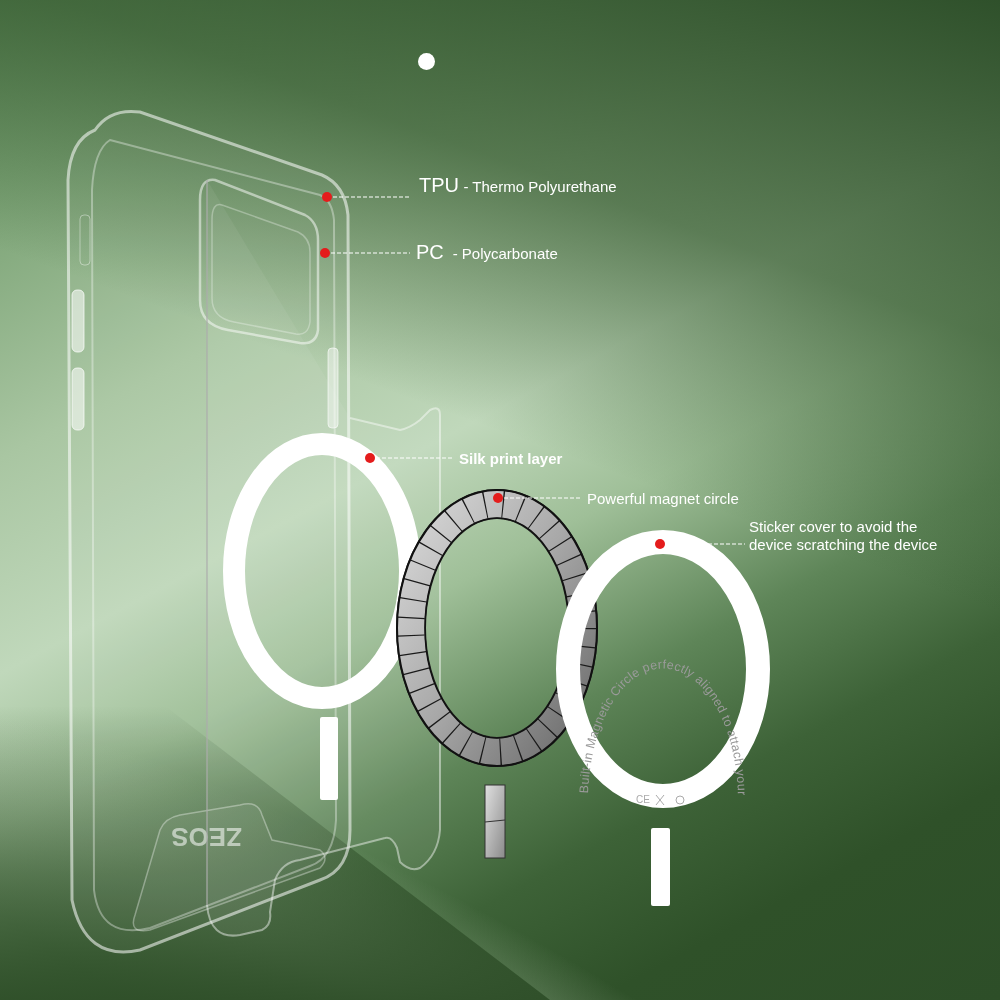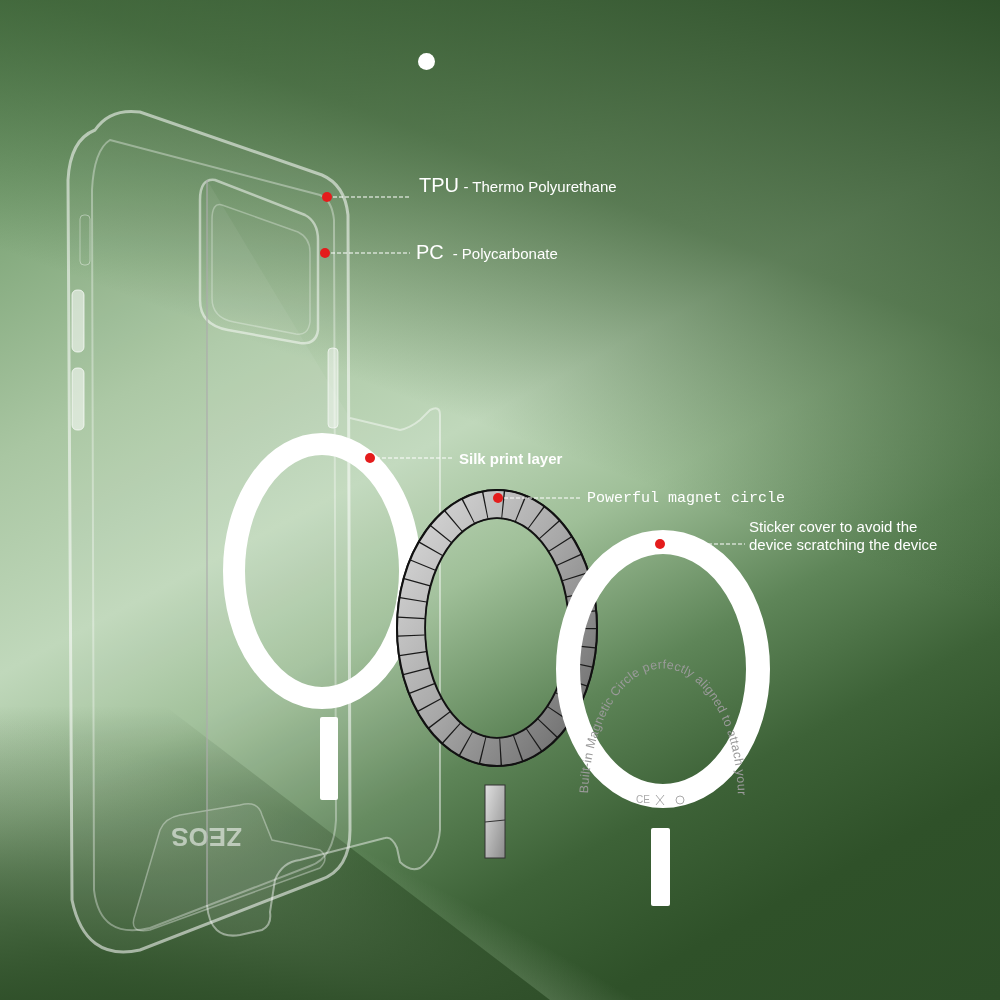--- a/index.html
+++ b/index.html
@@ -147,17 +147,17 @@
 
 <div class="label" style="left:419px; top:174px;">
   <span class="big">TPU</span>
   <span class="small">- Thermo Polyurethane</span>
 </div>
 <div class="label" style="left:416px; top:241px;">
   <span class="big">PC</span>
   &nbsp;<span class="small">- Polycarbonate</span>
 </div>
 <div class="label sm" style="left:459px; top:450px;font-weight:bold;">Silk print layer</div>
-<div class="label sm" style="left:587px; top:490px;font-family:Liberation Mono, monospace;">Powerful magnet circle</div>
+<div class="label sm" style="left:587px; top:490px;">Powerful magnet circle</div>
 <div class="label sm" style="left:749px; top:518px;">
   <div>Sticker cover to avoid the</div>
   <div>device scratching the device</div>
 </div>
 
 </body></html>

